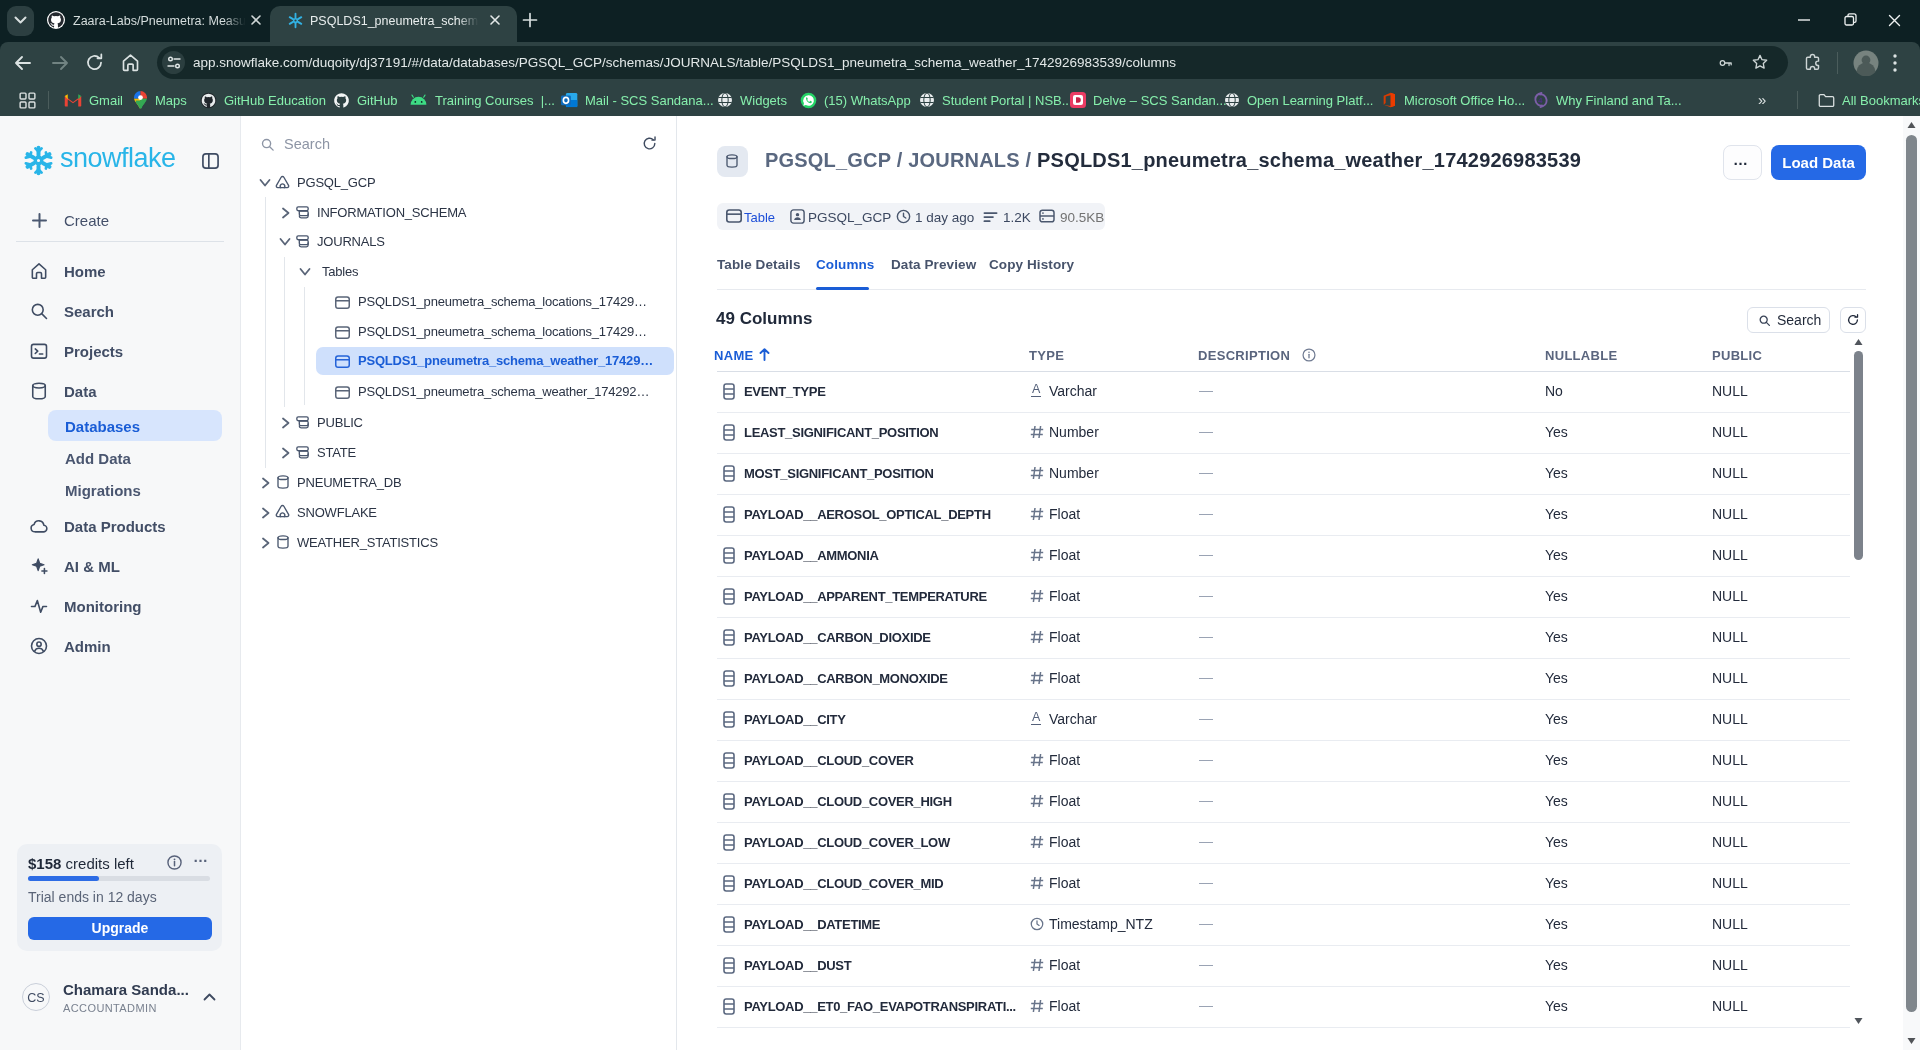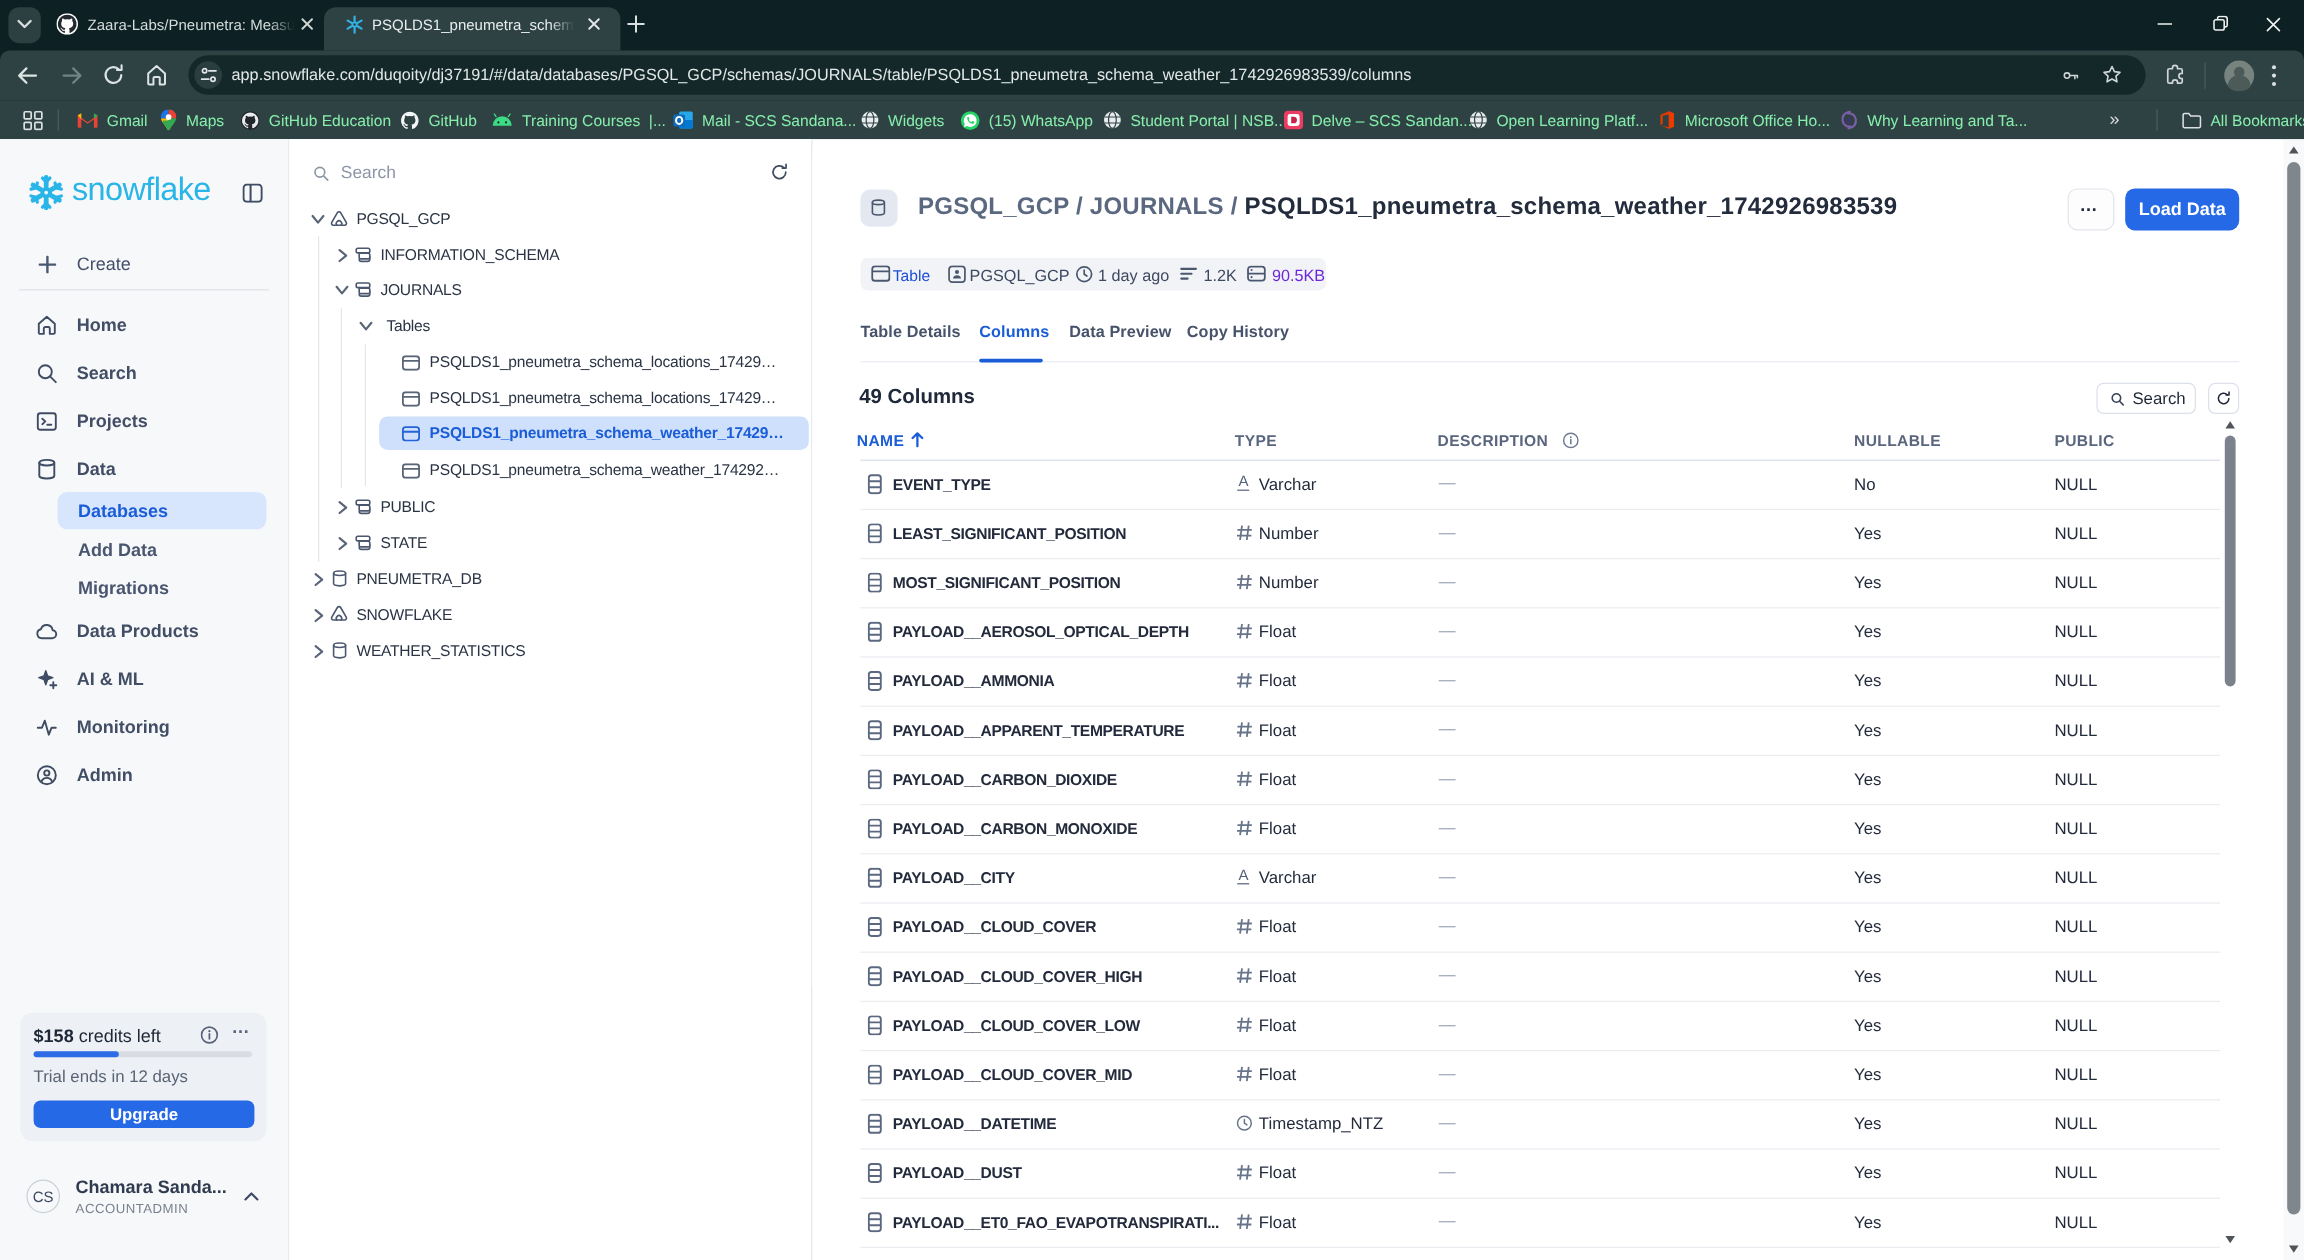--- a/index.html
+++ b/index.html
@@ -14,21 +14,21 @@
 .tab2 { position:absolute; left:270px; top:6px; width:247px; height:36px; background:#2e4243; border-radius:10px 10px 0 0; }
 .tabtxt { position:absolute; font-size:12.5px; color:#d4dcdc; white-space:nowrap; overflow:hidden; top:14px; }
 .fade1 { -webkit-mask-image:linear-gradient(90deg,#000 86%,transparent 98%); mask-image:linear-gradient(90deg,#000 86%,transparent 98%); }
 .urlpill { position:absolute; left:157px; top:4px; width:1631px; height:33px; border-radius:17px; background:#152829; }
 .urltxt { position:absolute; left:36px; top:9px; font-size:13.5px; color:#e2e8e8; white-space:nowrap; width:1520px; overflow:hidden; }
 .bmitem { position:absolute; top:0; height:32px; display:flex; align-items:center; gap:7px; color:#86efac; font-size:13px; white-space:nowrap; }
 
 #app { position:absolute; top:116px; left:0; width:1903px; height:934px; background:#fff; }
 #sidebar { position:absolute; left:0; top:0; width:240px; height:934px; background:#f7f8f9; }
 #tree { position:absolute; left:240px; top:0; width:437px; height:934px; background:#fff; border-left:1px solid #e7eaee; border-right:1px solid #e3e7ec; }
-#main { position:absolute; left:677px; top:12px; width:1226px; height:696px; background:#fff; }
+#main { position:absolute; left:677px; top:0; width:1226px; height:696px; background:#fff; }
 .navlbl { position:absolute; left:64px; font-size:15px; font-weight:bold; color:#424e66; }
 .navsub { position:absolute; left:65px; font-size:15px; font-weight:bold; color:#4a5670; }
 .navico { position:absolute; left:29px; width:20px; height:20px; }
 .selpill { position:absolute; left:48px; top:294px; width:174px; height:31px; background:#d7e5fd; border-radius:8px; }
 
 .trow { position:absolute; font-size:13px; letter-spacing:-0.2px; color:#2b3445; white-space:nowrap; }
 .tname { max-width:294px; overflow:hidden; text-overflow:ellipsis; }
 .gline { position:absolute; width:1px; background:#e2e6eb; }
 .tabl { position:absolute; top:0; font-size:13.5px; font-weight:bold; color:#47536b; letter-spacing:0.1px; }
 .cell { position:absolute; font-size:14px; color:#232b3c; }
@@ -249,21 +249,21 @@
           <path d="M14.5 1 L21 3.5 V20.5 L14.5 23 L4 19 L14.5 21 V5 L7 6.8 V16.5 L4 19 V5.5 Z" fill="#d83b01"></path>
           <path d="M14.5 1 L21 3.5 V20.5 L14.5 23 Z" fill="#eb3c00"></path>
         </svg>
         <span>Microsoft Office Ho...</span>
       </div>
 <div class="bmitem" style="left:1533px">
         <svg width="16" height="16" viewBox="0 0 16 16">
           <path d="M8.5 1 C4 2 2 5 2.5 8.5 C3 12 6 14 9 13.5 M7.5 15 C12 14 14 11 13.5 7.5 C13 4 10 2 7 2.5" stroke="#7b5ea7" stroke-width="1.8" fill="none" stroke-linecap="round"></path>
           <text x="5" y="11" font-size="8" fill="#4b2e83" font-family="Liberation Sans" font-weight="bold">4</text>
         </svg>
-        <span>Why Learning and Ta...</span>
+        <span>Why Finland and Ta...</span>
       </div>
 <div class="abs" style="left:1758px;top:7px;color:#dbe1e1;font-size:15px;letter-spacing:-2px">»</div>
 <div class="abs" style="left:1797px;top:7px;width:1px;height:18px;background:#4b5d5c"></div>
 <div class="bmitem" style="left:1818px">
         <svg width="17" height="15" viewBox="0 0 20 17">
           <path d="M1.5 3 a1.5 1.5 0 0 1 1.5-1.5 H7 L9 4 H17 a1.5 1.5 0 0 1 1.5 1.5 V14 a1.5 1.5 0 0 1-1.5 1.5 H3 A1.5 1.5 0 0 1 1.5 14 Z" fill="none" stroke="#dbe1e1" stroke-width="1.5"></path>
         </svg>
         <span>All Bookmarks</span>
       </div>
 </div>
@@ -512,21 +512,21 @@
 <div class="abs" style="left:362px;top:93px"><svg width="16" height="14" viewBox="0 0 20 18">
           <rect x="1" y="1.5" width="18" height="15" rx="3" fill="none" stroke="#4a576e" stroke-width="1.9"></rect>
           <path d="M1 9 H19" stroke="#4a576e" stroke-width="1.9"></path>
           <circle cx="4.8" cy="5.2" r="1.1" fill="#4a576e"></circle>
           <circle cx="4.8" cy="12.8" r="1.1" fill="#4a576e"></circle>
         </svg></div>
 <div class="abs" style="left:67px;top:94px;font-size:13px;color:#1d4ed8">Table</div>
 <div class="abs" style="left:131px;top:94px;font-size:13.5px;color:#3c4860">PGSQL_GCP</div>
 <div class="abs" style="left:238px;top:94px;font-size:13.5px;color:#3c4860">1 day ago</div>
 <div class="abs" style="left:326px;top:94px;font-size:13.5px;color:#3c4860">1.2K</div>
-<div class="abs" style="left:383px;top:94px;font-size:13.5px;color:#6d28d9">90.5KB</div>
+<div class="abs" style="left:383px;top:94px;font-size:13.5px;color:#737373">90.5KB</div>
 <div class="tabl" style="left:40px;top:141px">Table Details</div>
 <div class="tabl" style="left:139px;top:141px;color:#1a5dd6">Columns</div>
 <div class="tabl" style="left:214px;top:141px">Data Preview</div>
 <div class="tabl" style="left:312px;top:141px">Copy History</div>
 <div class="abs" style="left:40px;top:173px;width:1149px;height:1px;background:#e7eaef"></div>
 <div class="abs" style="left:139px;top:171px;width:53px;height:3px;background:#1a5dd6;border-radius:2px"></div>
 <div class="abs" style="left:39px;top:193px;font-size:17px;font-weight:bold;color:#20293a">49 Columns</div>
 <div class="abs" style="left:1070px;top:191px;width:83px;height:26px;border:1px solid #dbe0e9;border-radius:6px;background:#fff">
 <svg class="abs" style="left:10px;top:6px" width="13" height="13" viewBox="0 0 24 24" fill="none" stroke="#394357" stroke-width="2.4" stroke-linecap="round">
           <circle cx="10.5" cy="10.5" r="6.5"></circle>

